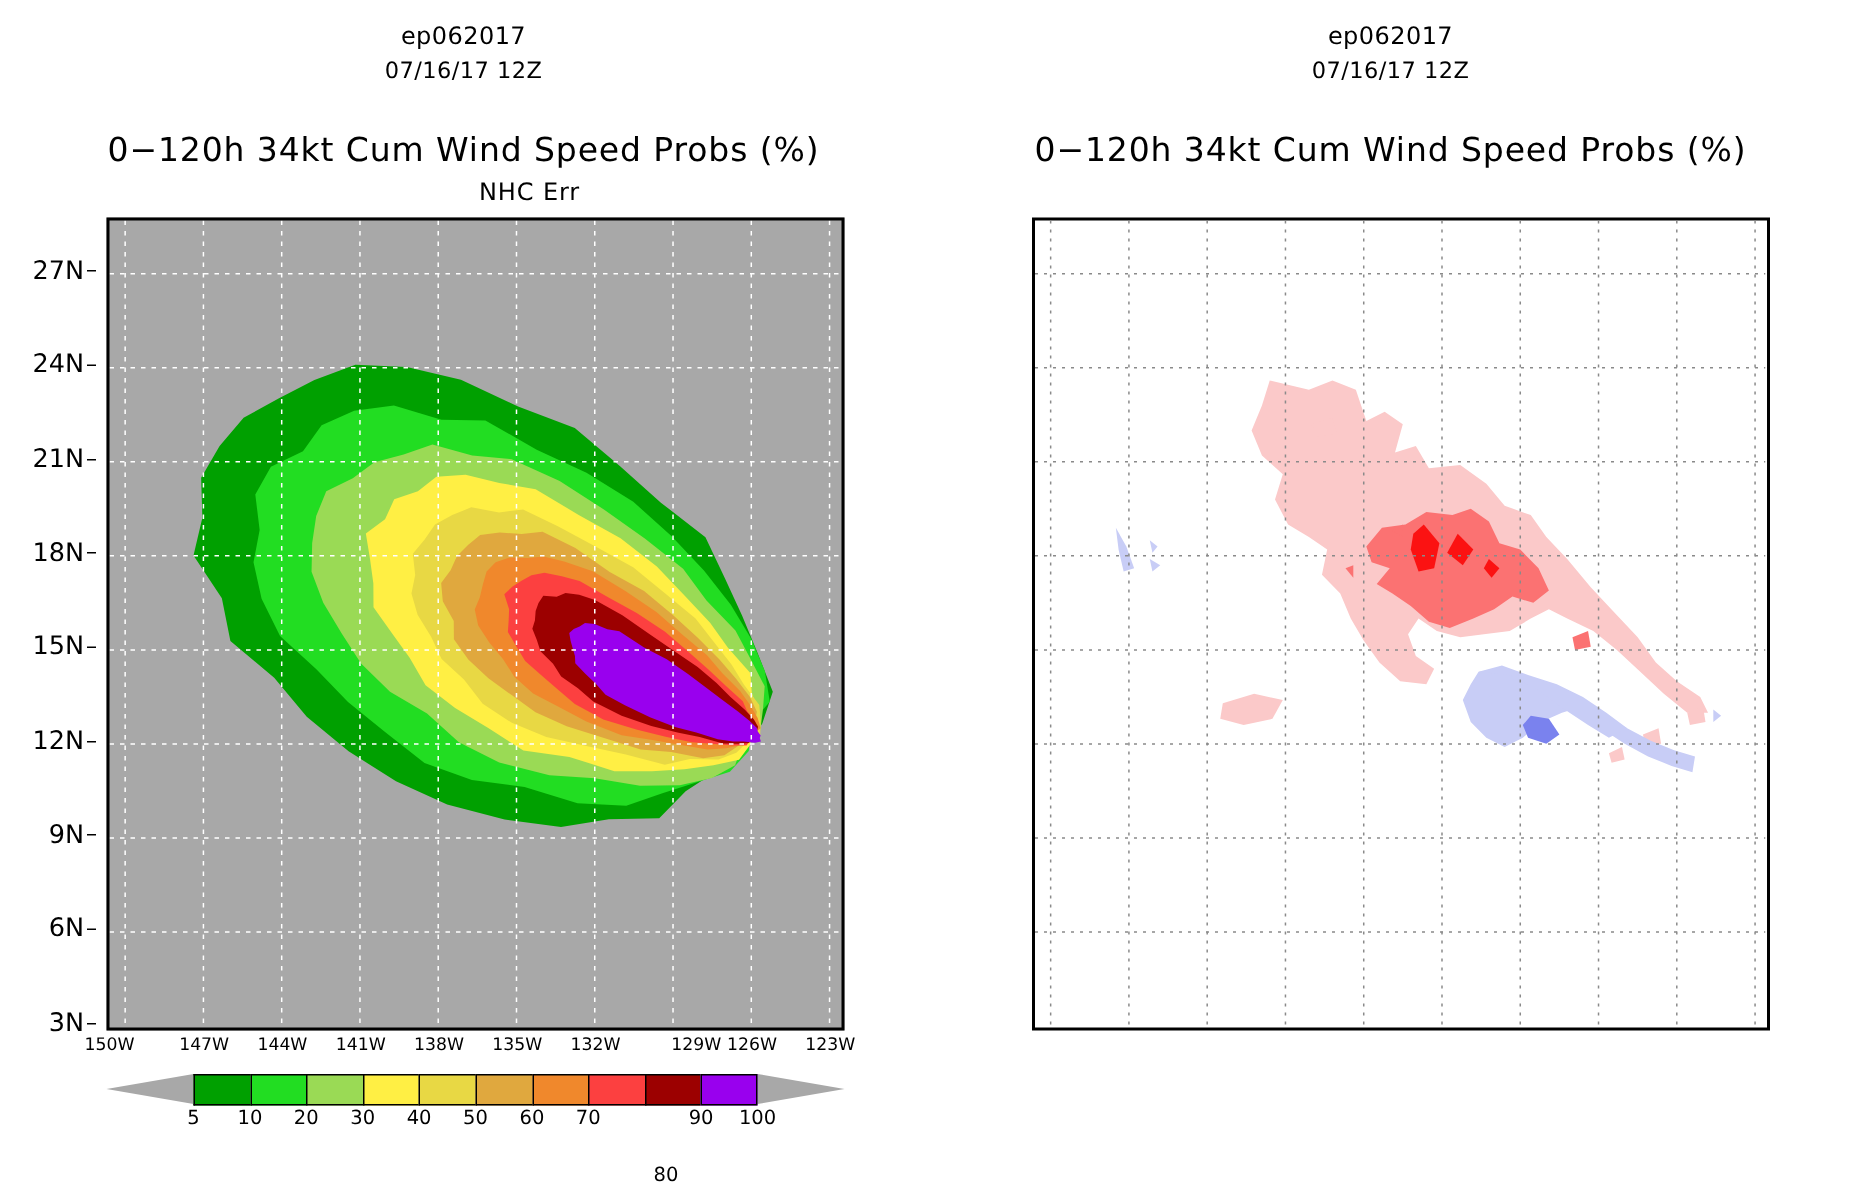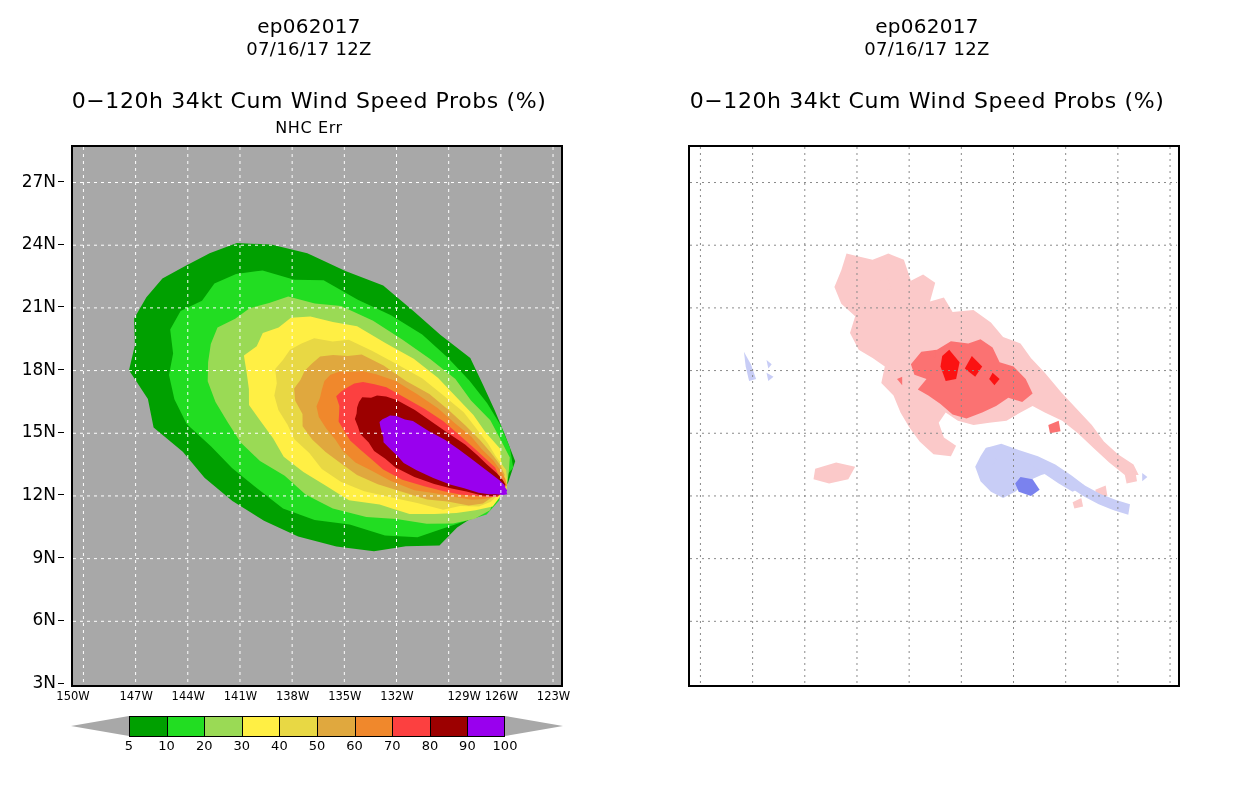--- a/index.html
+++ b/index.html
@@ -3,24 +3,24 @@
 <meta charset="utf-8">
 <style>
   html,body{margin:0;padding:0;background:#ffffff;}
   body{width:1236px;height:800px;position:relative;
        font-family:"DejaVu Sans",sans-serif;color:#000;}
   .panel{position:absolute;top:0;height:800px;width:618px;}
   .panel.left{left:0;}
   .panel.right{left:618px;}
 
   .title-block{position:absolute;left:0;width:618px;text-align:center;}
-  .t-id{top:14px;font-size:20px;letter-spacing:.3px;}
-  .t-date{top:38px;font-size:18px;letter-spacing:.3px;}
+  .t-id{top:14px;font-size:16px;letter-spacing:.3px;}
+  .t-date{top:38px;font-size:15px;letter-spacing:.3px;}
   .t-main{top:88px;font-size:22px;letter-spacing:.6px;}
-  .t-sub{top:118px;font-size:16px;letter-spacing:.6px;}
+  .t-sub{top:118px;font-size:16px;letter-spacing:.6px;margin-left:44px;}
 
   .plot-frame{position:absolute;box-sizing:border-box;border:2.5px solid #000;overflow:hidden;}
   .plot-left{left:71px;top:145px;width:492px;height:542px;background:#a8a8a8;}
   .plot-right{left:70px;top:145px;width:492px;height:542px;background:#ffffff;}
 
   .ytick{position:absolute;right:0;transform:translate(0,-50%);
          font-size:17px;text-align:right;white-space:nowrap;}
   .ytick-wrap{position:absolute;top:145px;height:542px;width:44px;}
   .ytick-wrap.l{left:20px;}
   .ytick .dash{display:inline-block;width:6px;border-top:1.6px solid #000;
@@ -126,21 +126,21 @@
       </div>
       <div class="cbar-ticks">
         <div class="cbar-tick" style="left: 58px;">5</div>
         <div class="cbar-tick" style="left: 95.6px;">10</div>
         <div class="cbar-tick" style="left: 133.2px;">20</div>
         <div class="cbar-tick" style="left: 170.8px;">30</div>
         <div class="cbar-tick" style="left: 208.4px;">40</div>
         <div class="cbar-tick" style="left: 246px;">50</div>
         <div class="cbar-tick" style="left: 283.6px;">60</div>
         <div class="cbar-tick" style="left: 321.2px;">70</div>
-        <div class="cbar-tick" style="left: 359px;">80</div>
+        <div class="cbar-tick" style="left: 373px; margin-top: 38px;">80</div>
         <div class="cbar-tick" style="left: 396.4px;">90</div>
         <div class="cbar-tick" style="left: 434px;">100</div>
       </div>
     </div>
 </div>
 
 <div class="panel right">
 
   <div class="title-block t-id">ep062017</div>
   <div class="title-block t-date">07/16/17 12Z</div>

